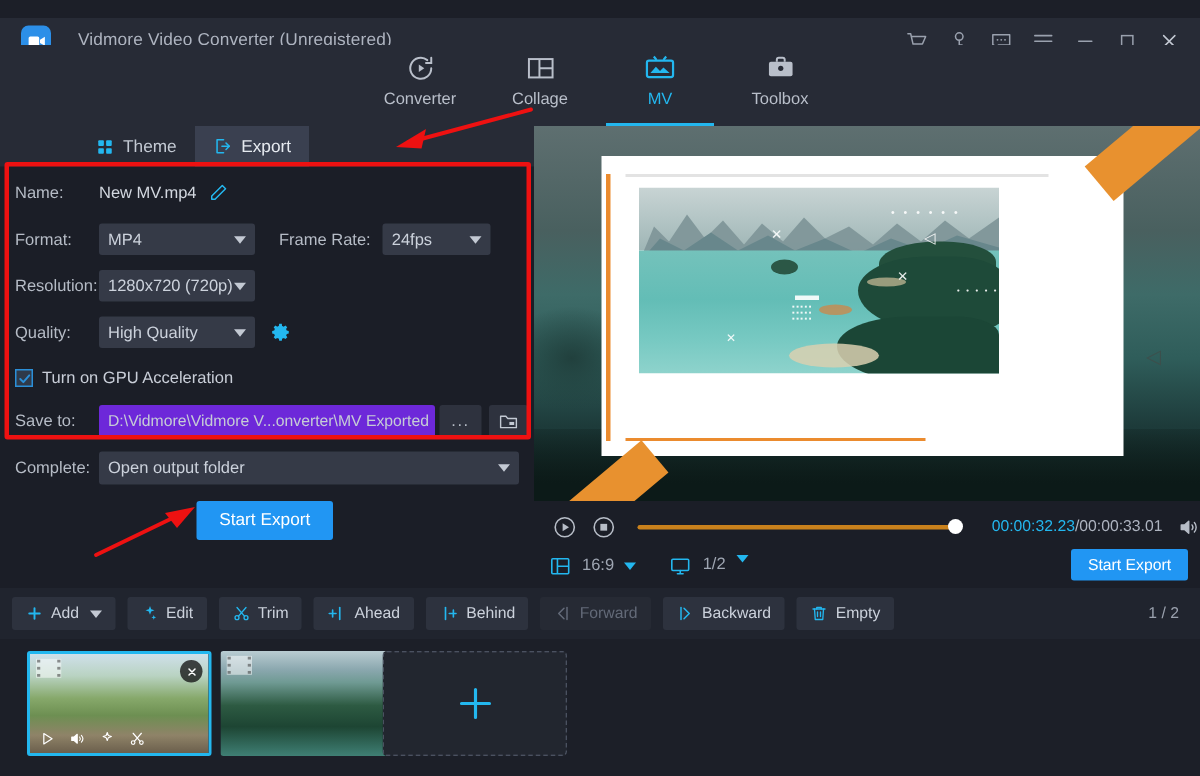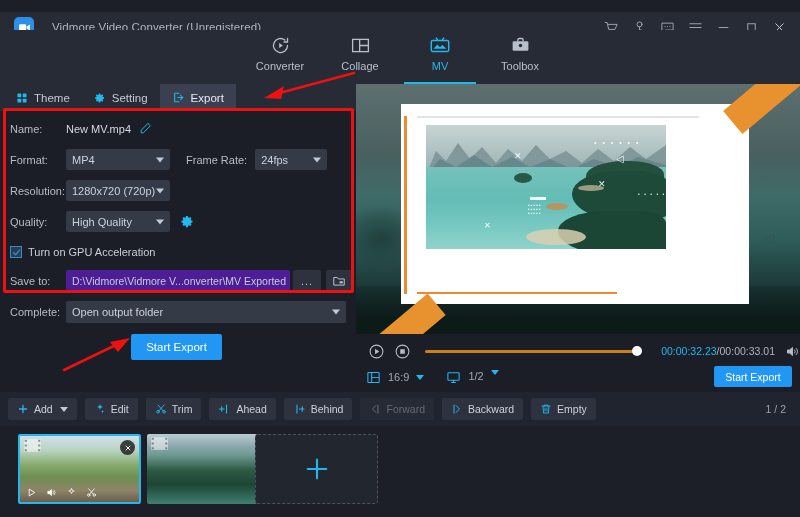--- a/index.html
+++ b/index.html
@@ -61,21 +61,21 @@
     background: #1b1e27;
   }
   .subtabs {
     position: absolute; left: 0; top: 0; width: 356px; height: 27px;
     background: #272b36; display: flex; align-items: center;
   }
   .subtab {
     height: 27px; display: flex; align-items: center; gap: 6px;
     padding: 0 12px; font-size: 11.5px; color: #c3c9d3;
   }
-  .subtab:first-child { padding-left: 16px; }
+  .subtab:first-child { padding-left: 16px; margin-left: 48px; }
   .subtab.active { background: #3a4050; color: #e6eaf0; }
   .subtab svg { display: block; }
 
   .form { position: absolute; left: 0; top: 27px; width: 356px; }
   .row { display: flex; align-items: center; height: 27px; margin-top: 4px; }
   .lbl { width: 66px; padding-left: 10px; font-size: 11px; color: #b6bcc6; }
 
   .sel {
     height: 21px; background: #353a47; border: none; border-radius: 2px;
     display: flex; align-items: center; padding: 0 6px; position: relative;
@@ -99,21 +99,21 @@
   .gear { margin-left: 10px; display: flex; align-items: center; }
 
   .chkrow { display: flex; align-items: center; height: 22px; margin-top: 6px; padding-left: 10px; gap: 6px; }
   .chkbox {
     width: 12px; height: 12px; background: #2f3a4a; border: 1px solid #2b8fd8;
     display: flex; align-items: center; justify-content: center;
   }
   .chklabel { font-size: 11px; color: #c9ced8; }
 
   .pathfield {
-    width: 224px; height: 22px; background: #4c1d95; border-radius: 2px;
+    width: 224px; height: 22px; background: #6d28d9; border-radius: 2px;
     display: flex; align-items: center; padding: 0 6px;
     font-size: 10.5px; color: #c6ccd6; white-space: nowrap; overflow: hidden;
   }
   .dots-btn {
     width: 28px; height: 22px; background: #2e323e; border-radius: 2px; margin-left: 3px;
     display: flex; align-items: center; justify-content: center;
     color: #b6bcc6; font-size: 11px; letter-spacing: 1px;
   }
   .folder-btn {
     width: 26px; height: 22px; background: #2e323e; border-radius: 2px; margin-left: 5px;
@@ -413,27 +413,20 @@
 
     <div class="subtabs">
       <div class="subtab">
         <svg width="12" height="12" viewBox="0 0 24 24" fill="#23b7ef">
           <rect x="3" y="3" width="7.5" height="7.5" rx="1.2"></rect>
             <rect x="13.5" y="3" width="7.5" height="7.5" rx="1.2"></rect>
           <rect x="3" y="13.5" width="7.5" height="7.5" rx="1.2"></rect>
             <rect x="13.5" y="13.5" width="7.5" height="7.5" rx="1.2"></rect>
         </svg>
         <span>Theme</span>
-      </div>
-      <div class="subtab">
-        <svg width="12" height="12" viewBox="0 0 24 24" fill="#23b7ef">
-          <path d="M12 8.3A3.7 3.7 0 1 0 12 15.7 3.7 3.7 0 0 0 12 8.3zm0 5.6a1.9 1.9 0 1 1 0-3.8 1.9 1.9 0 0 1 0 3.8z"></path>
-          <path d="M20 13.4v-2.8l-2.2-.4a6 6 0 0 0-.7-1.7l1.3-1.8-2-2-1.8 1.3a6 6 0 0 0-1.7-.7L12.6 3h-2.8l-.4 2.3a6 6 0 0 0-1.7.7L5.9 4.7l-2 2 1.3 1.8a6 6 0 0 0-.7 1.7L2.3 10.6v2.8l2.2.4a6 6 0 0 0 .7 1.7l-1.3 1.8 2 2 1.8-1.3a6 6 0 0 0 1.7.7l.4 2.3h2.8l.4-2.3a6 6 0 0 0 1.7-.7l1.8 1.3 2-2-1.3-1.8a6 6 0 0 0 .7-1.7z"></path>
-        </svg>
-        <span>Setting</span>
       </div>
       <div class="subtab active">
         <svg width="13" height="13" viewBox="0 0 24 24" fill="none" stroke="#23b7ef" stroke-width="1.9" stroke-linecap="round" stroke-linejoin="round">
           <path d="M13 4H5v16h8"></path>
             <path d="M16 8l4 4-4 4"></path>
             <path d="M20 12h-9"></path>
         </svg>
         <span>Export</span>
       </div>
     </div>

